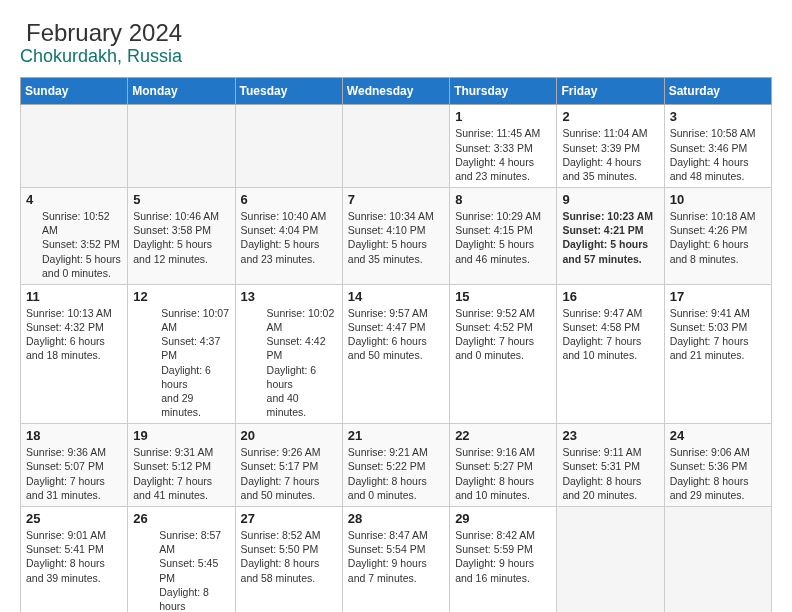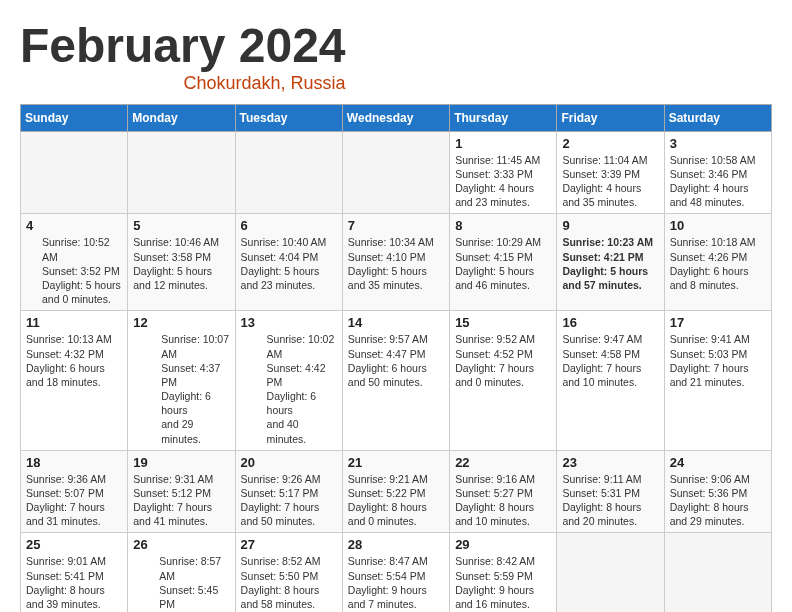--- a/index.html
+++ b/index.html
@@ -31,28 +31,28 @@
       color: #1a73c1;
     }
     .logo-bird {
       width: 30px;
       height: 28px;
     }
     .title-area {
       text-align: right;
     }
     .month-title {
-      font-size: 48px;
-      font-weight: bold;
+      font-size: 24px;
+      font-weight: normal;
       color: #333;
       line-height: 1.1;
     }
     .location-title {
       font-size: 18px;
-      color: #c2410c;
+      color: #0f766e;
     }
     table {
       width: 100%;
       border-collapse: collapse;
       font-size: 11px;
     }
     thead tr th {
       background-color: #2176c7;
       color: #fff;
       padding: 6px 4px;

